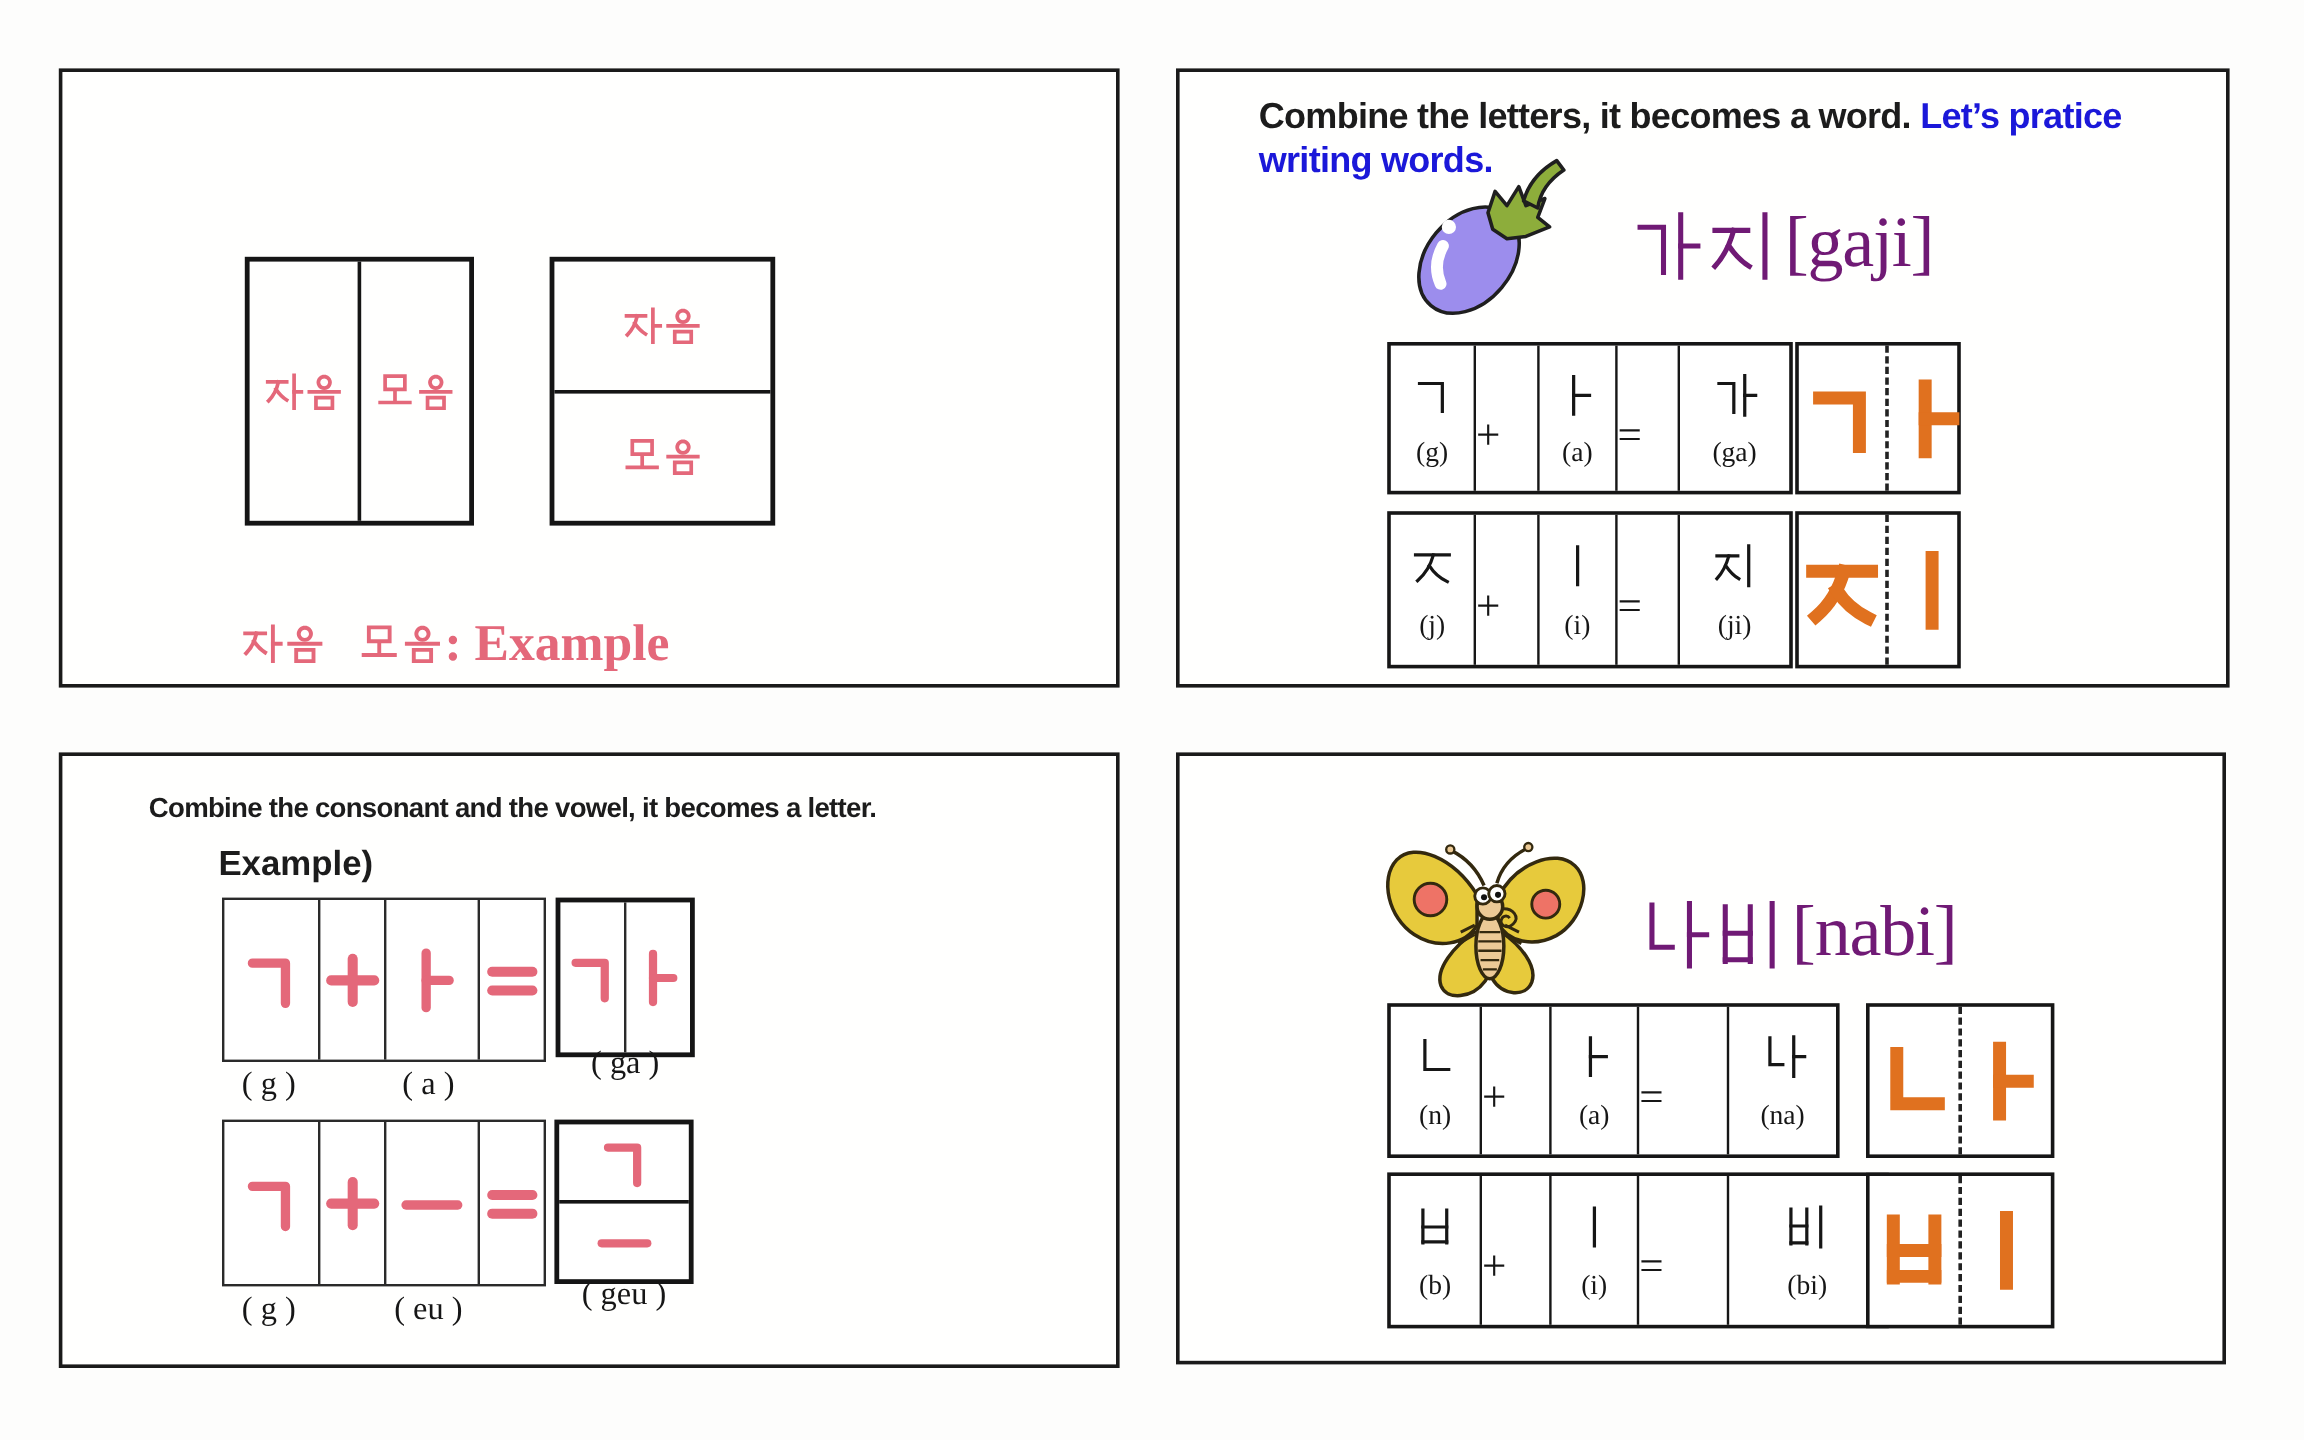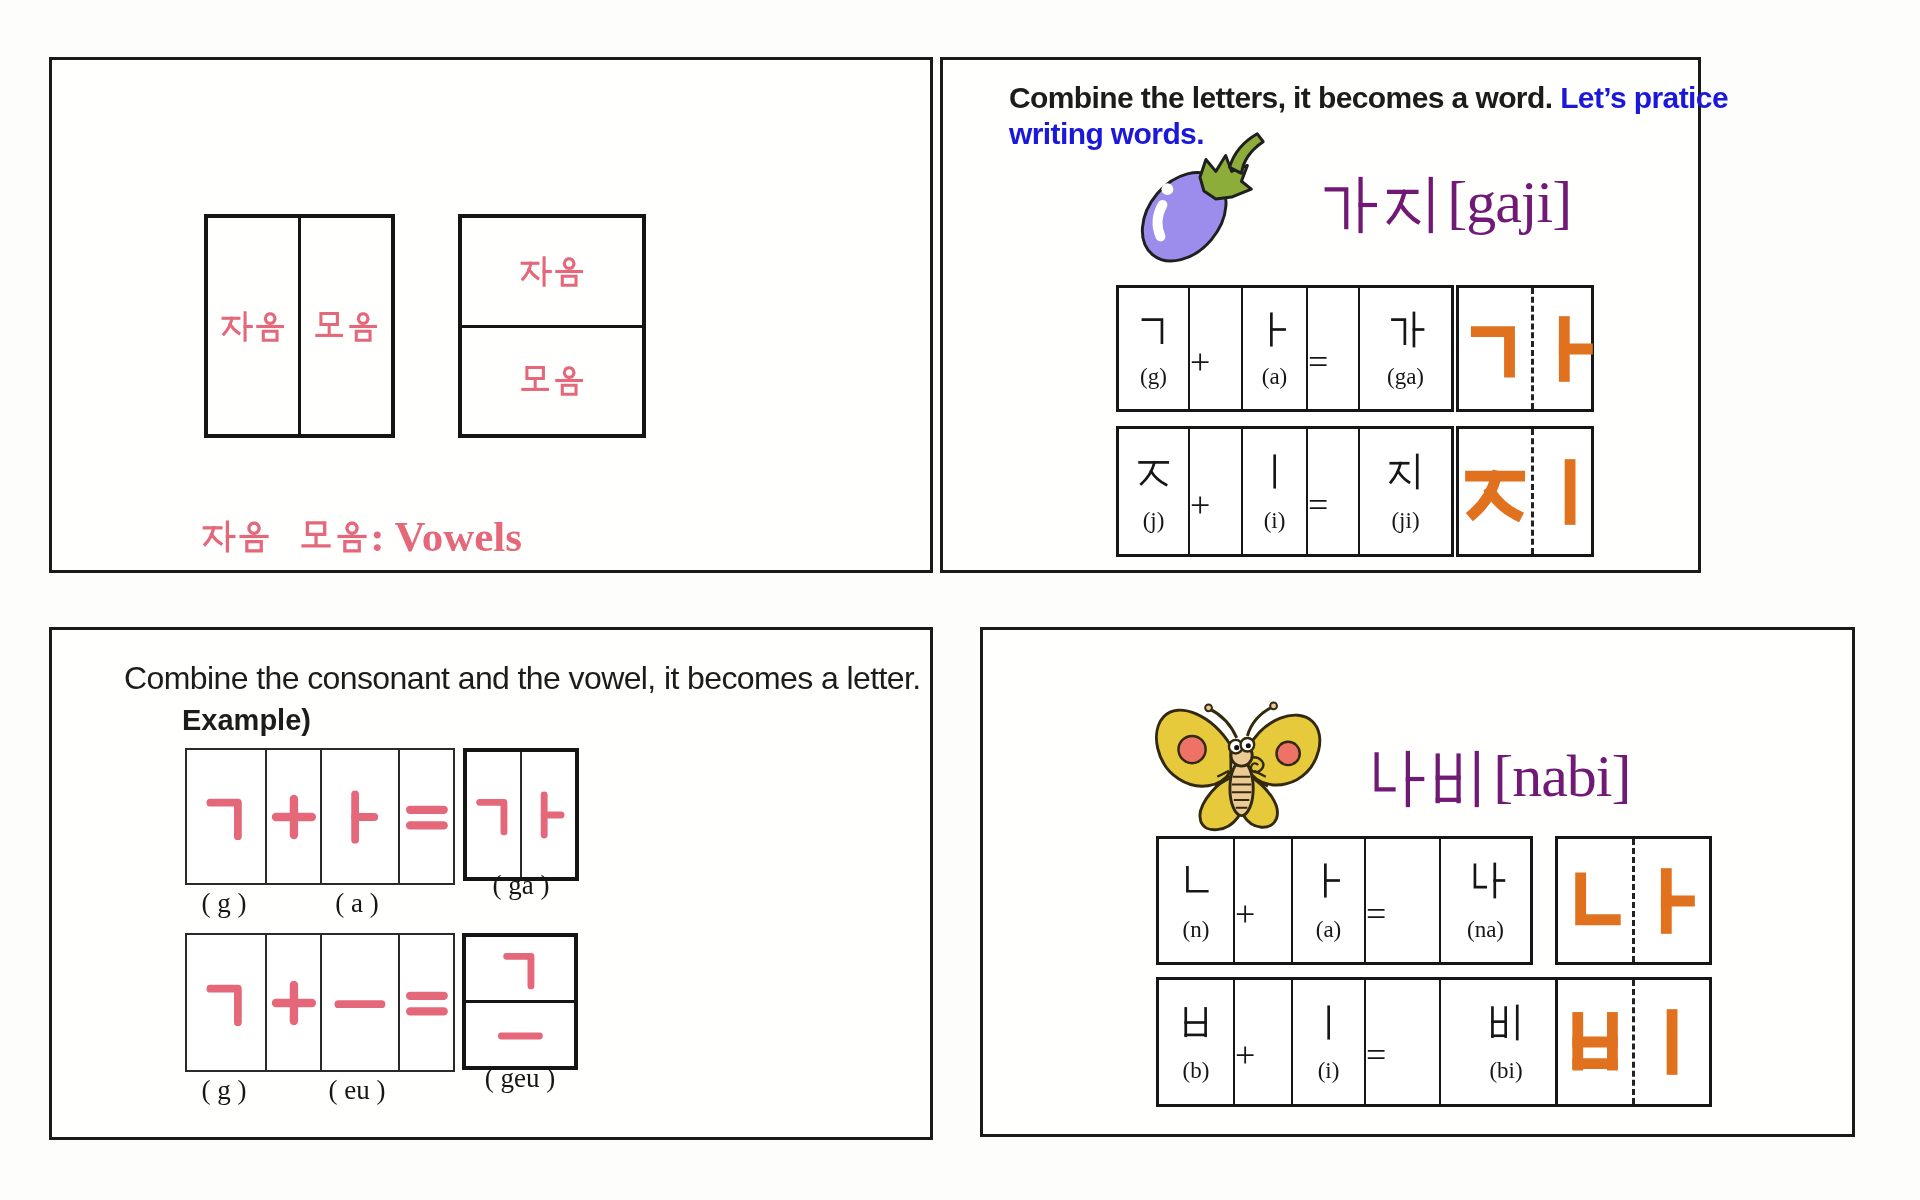--- a/index.html
+++ b/index.html
@@ -1,20 +1,20 @@
 <!DOCTYPE html>
 <html><head>
 <meta charset="utf-8">
 <style>
   html,body{margin:0;padding:0;background:#fdfdfc;}
   .canvas{position:relative;width:1920px;height:1200px;background:#fdfdfc;overflow:hidden;
           font-family:"Liberation Sans",sans-serif;color:#1c1c1c;}
   .panel{position:absolute;background:#fffffe;border:3px solid #1a1a1a;box-sizing:border-box;}
   #p1{left:49px;top:57px;width:884px;height:516px;}
-  #p2{left:940px;top:57px;width:761px;height:516px;}
+  #p2{left:980px;top:57px;width:878px;height:516px;}
   #p3{left:49px;top:627px;width:884px;height:513px;}
   #p4{left:980px;top:627px;width:875px;height:510px;}
   .abs{position:absolute;}
 
   
   .glyph{display:inline-flex;vertical-align:baseline;line-height:1;}
   .glyph svg{width:.88em;height:1em;display:block;}
   .glyph svg path{fill:none;stroke:currentColor;stroke-width:var(--sw,8);
                   stroke-linecap:square;stroke-linejoin:miter;}
   .round svg path{stroke-linecap:round;stroke-linejoin:round;}
@@ -48,21 +48,21 @@
   .lt .glyph{font-size:47px;--sw:6.5;color:#161616;}
   .lb{font-family:"Liberation Serif",serif;font-size:23px;color:#161616;margin-top:-6px;}
   .op{justify-content:flex-start;padding-top:26px;font-family:"Liberation Serif",serif;
       font-size:36px;color:#161616;flex-direction:row !important;align-items:flex-start;}
   .practice{border:3px solid #161616;box-sizing:content-box;display:flex;background:#fff;}
   .practice .half{flex:1;display:flex;align-items:center;justify-content:center;}
   .practice .half:first-child{border-right:3px dashed #222;}
   .orangeg{color:#e0711f;font-size:82px;--sw:15;}
 
   
-  .s3-title{left:72px;top:30px;font-size:32px;font-weight:400;letter-spacing:-.6px;}
+  .s3-title{left:72px;top:30px;font-size:23px;font-weight:700;letter-spacing:-.6px;}
   .s3-example{left:130px;top:74px;font-size:29px;font-weight:600;}
   .strip3{display:flex;border:2px solid #2a2a2a;box-sizing:content-box;background:#fff;}
   .strip3 .cell{display:flex;align-items:center;justify-content:center;box-sizing:border-box;}
   .strip3 .cell + .cell{border-left:2px solid #2a2a2a;}
   .pg{color:#e4687a;font-size:68px;--sw:13;}
   .pgop{color:#e4687a;font-size:68px;--sw:14;}
   .result{border:4px solid #151515;box-sizing:border-box;display:flex;background:#fff;}
   .result .half{flex:1;display:flex;align-items:center;justify-content:center;}
   .result.rh .half:first-child{border-right:2px solid #2a2a2a;}
   .result.rv{flex-direction:column;}
@@ -162,21 +162,21 @@
             <path d="M26 12 H74 V44 H26 Z"></path>
             <path d="M50 52 V70"></path>
             <path d="M14 76 H86"></path>
           </svg>
           <svg viewBox="0 0 100 100">
             <path d="M50 13 a14 14 0 1 0 0.01 0"></path>
             <path d="M14 50 H86"></path>
             <path d="M30 64 H70 V90 H30 Z"></path>
           </svg>
         </span>
-      <span> : Vowels</span>
+      <span> : Example</span>
     </div>
   </section>
 
   <section class="panel" id="p2">
     <div class="abs s-title">
       <span>Combine the letters, it becomes a word. </span>
       <span class="blue">Let’s pratice</span><br>
       <span class="blue">writing words.</span>
     </div>
 

